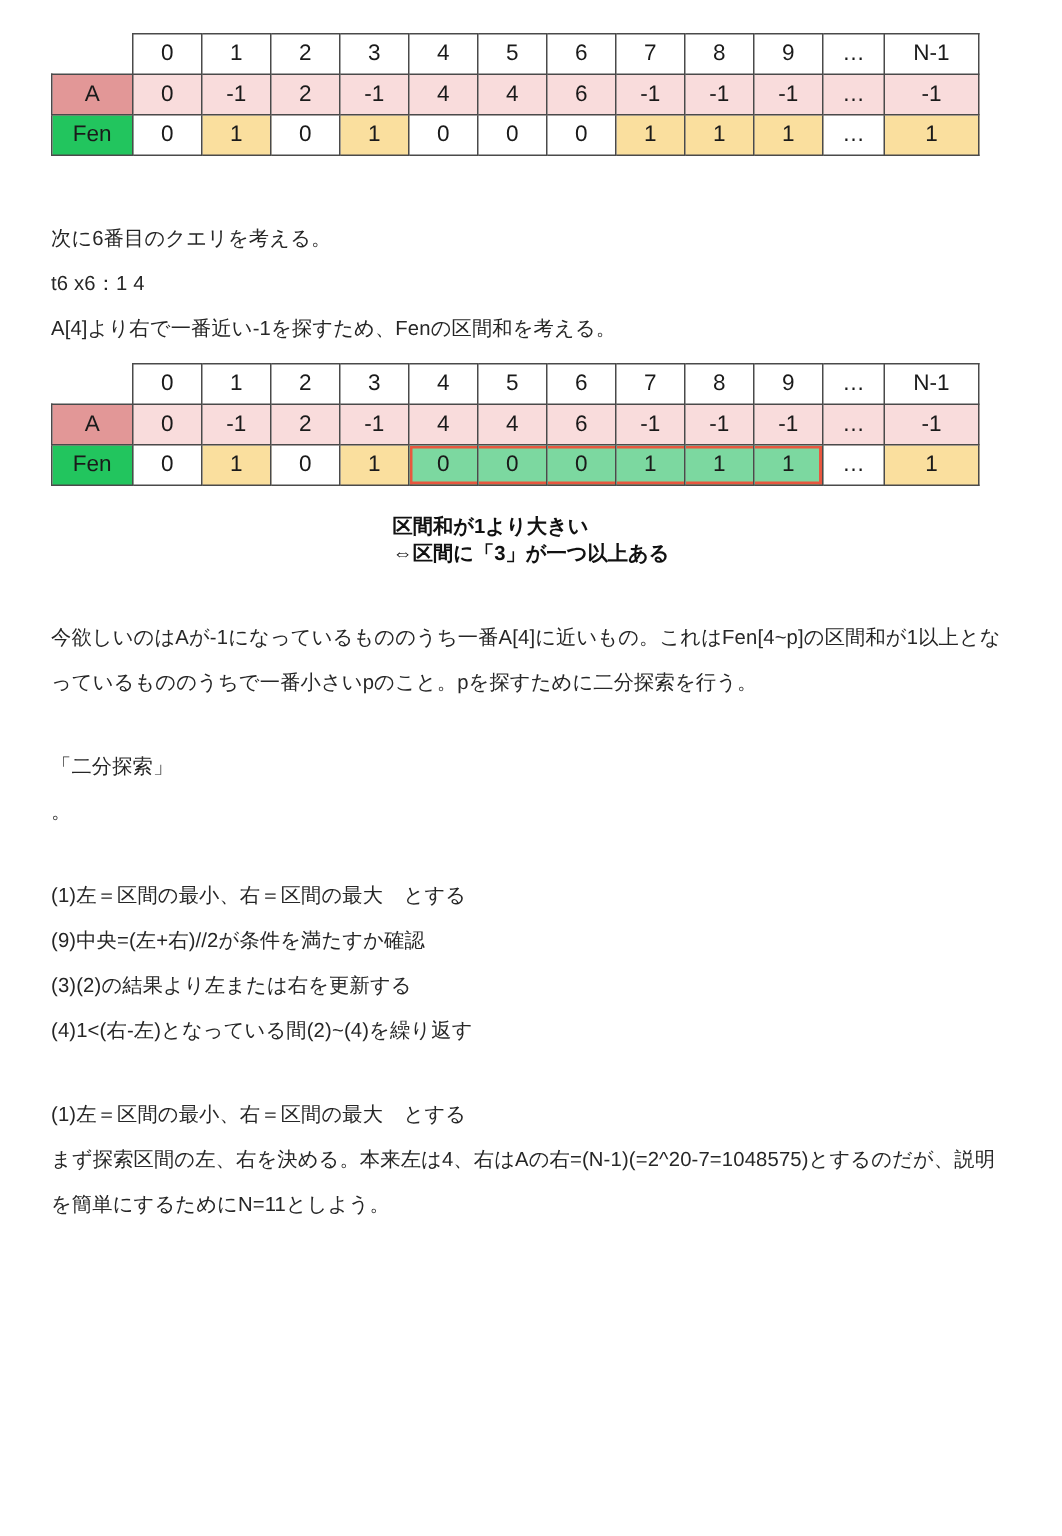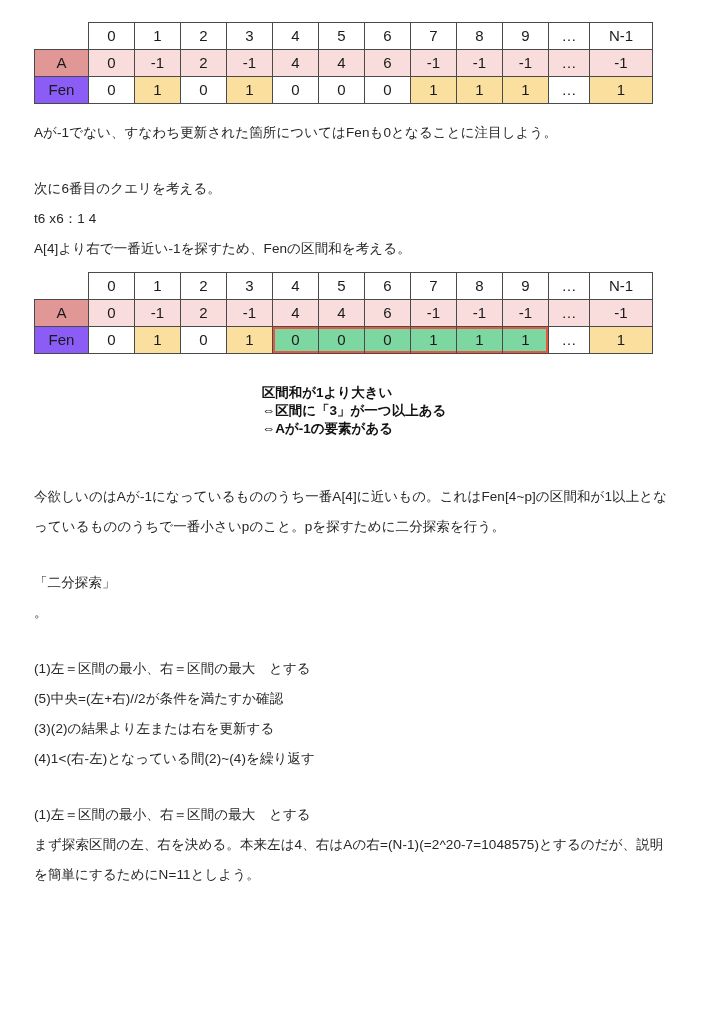--- a/index.html
+++ b/index.html
@@ -48,21 +48,21 @@
   td.corner {
     border: none !important;
     background: #ffffff;
     width: 53px;
   }
   td.rowlabel {
     width: 53px;
     font-size: 15px;
   }
   td.lbl-a    { background: #e29797; }
-  td.lbl-fen  { background: #8b5cf6; margin-top: 47px; }
+  td.lbl-fen  { background: #22c55e; margin-top: 47px; }
   td.hdr      { background: #ffffff; }
   td.a-cell   { background: #f9dcdc; }
   td.fen-zero { background: #ffffff; }
   td.fen-one  { background: #fadf9e; }
   td.fen-grn  { background: #7cd8a0; }
 
   td.c-num  { width: 45px; }
   td.c-dots { width: 40px; }
   td.c-last { width: 62px; }
 
@@ -77,21 +77,21 @@
     font-size: 13.5px;
     line-height: 30px;
     color: #262626;
     letter-spacing: 0.1px;
   }
   .spacer-sm { height: 14px; }
   .spacer-md { height: 26px; }
   .spacer-lg { height: 32px; }
 
   .callout {
-    margin: 12px;
+    margin: 0;
     padding: 0;
     text-align: center;
     font-weight: bold;
     font-size: 13.5px;
     line-height: 18px;
     color: #111111;
   }
   .callout div { white-space: nowrap; }
   .callout-wrap {
     width: 100%;
@@ -150,21 +150,20 @@
           <td class="fen-one  c-num">1</td>
           <td class="fen-one  c-num">1</td>
           <td class="fen-one  c-num">1</td>
           <td class="fen-zero c-dots">…</td>
           <td class="fen-one  c-last">1</td>
         </tr>
       </tbody>
     </table>
 
     <div class="spacer-sm"></div>
-    <p class="para">Aが-1でない、すなわち更新された箇所についてはFenも0となることに注目しよう。</p>
     <div class="spacer-md"></div>
     <p class="para">次に6番目のクエリを考える。</p>
     <p class="para">t6 x6：1 4</p>
     <p class="para">A[4]より右で一番近い-1を探すため、Fenの区間和を考える。</p>
 
     <table class="grid" style="margin-top:8px;">
       <tbody>
         <tr>
           <td class="corner"></td>
           <td class="hdr c-num">0</td>
@@ -211,32 +210,31 @@
           <td class="fen-one  c-last">1</td>
         </tr>
       </tbody>
     </table>
 
     <div style="height:18px;"></div>
     <div class="callout-wrap">
       <div class="callout callout-inner">
         <div>区間和が1より大きい</div>
         <div>⇔区間に「3」が一つ以上ある</div>
-        <div>⇔Aが-1の要素がある</div>
       </div>
     </div>
 
     <div class="spacer-lg"></div>
     <p class="para">今欲しいのはAが-1になっているもののうち一番A[4]に近いもの。これはFen[4~p]の区間和が1以上となっているもののうちで一番小さいpのこと。pを探すために二分探索を行う。</p>
     <div class="spacer-md"></div>
     <p class="para">「二分探索」</p>
     <p class="para">。</p>
     <div class="spacer-md"></div>
     <p class="para">(1)左＝区間の最小、右＝区間の最大　とする</p>
-    <p class="para">(5)中央=(左+右)//2が条件を満たすか確認</p>
+    <p class="para">(9)中央=(左+右)//2が条件を満たすか確認</p>
     <p class="para">(3)(2)の結果より左または右を更新する</p>
     <p class="para">(4)1&lt;(右-左)となっている間(2)~(4)を繰り返す</p>
     <div class="spacer-md"></div>
     <p class="para">(1)左＝区間の最小、右＝区間の最大　とする</p>
     <p class="para">まず探索区間の左、右を決める。本来左は4、右はAの右=(N-1)(=2^20-7=1048575)とするのだが、説明を簡単にするためにN=11としよう。</p>
 
   </div>
 </div>
 
 </body></html>

